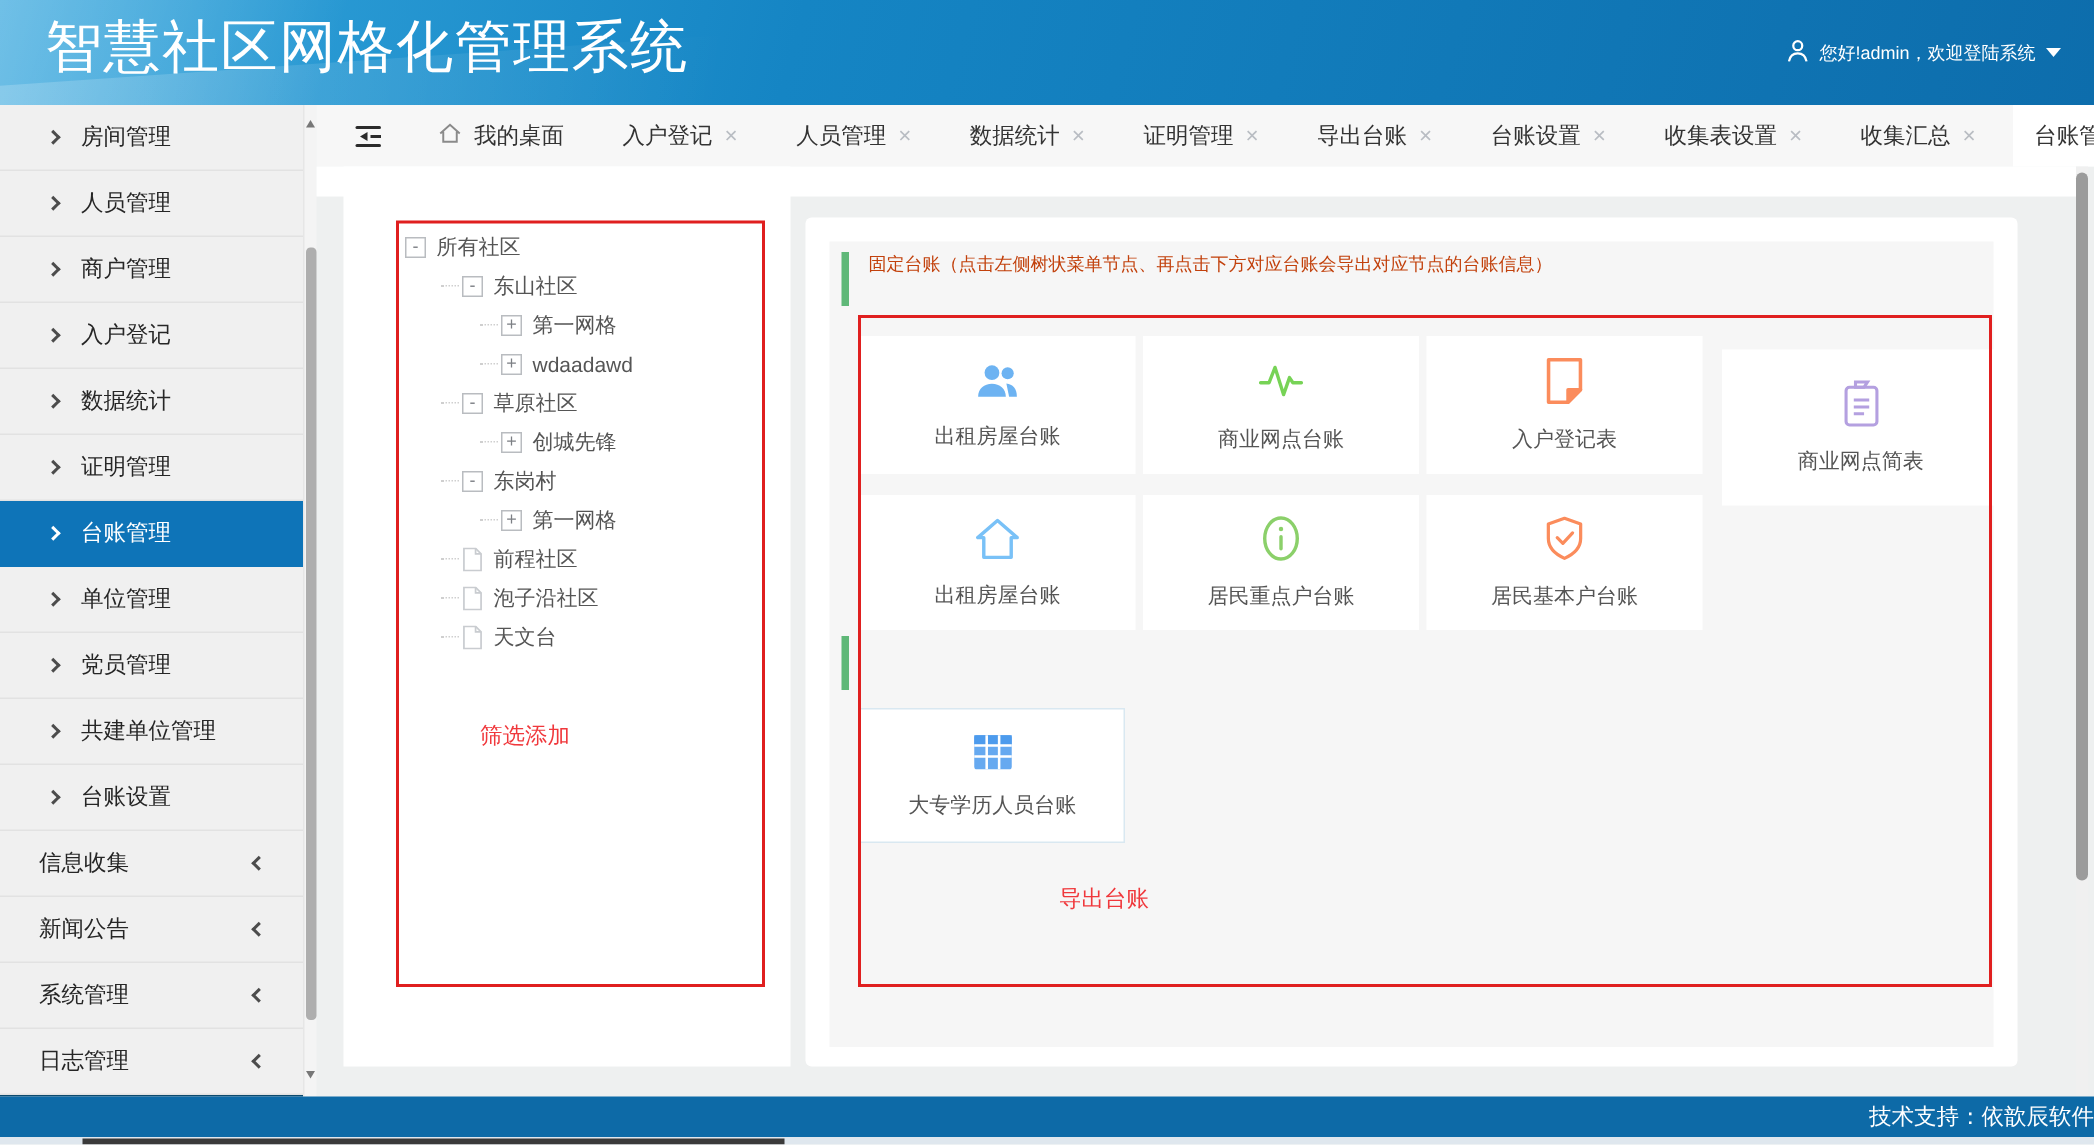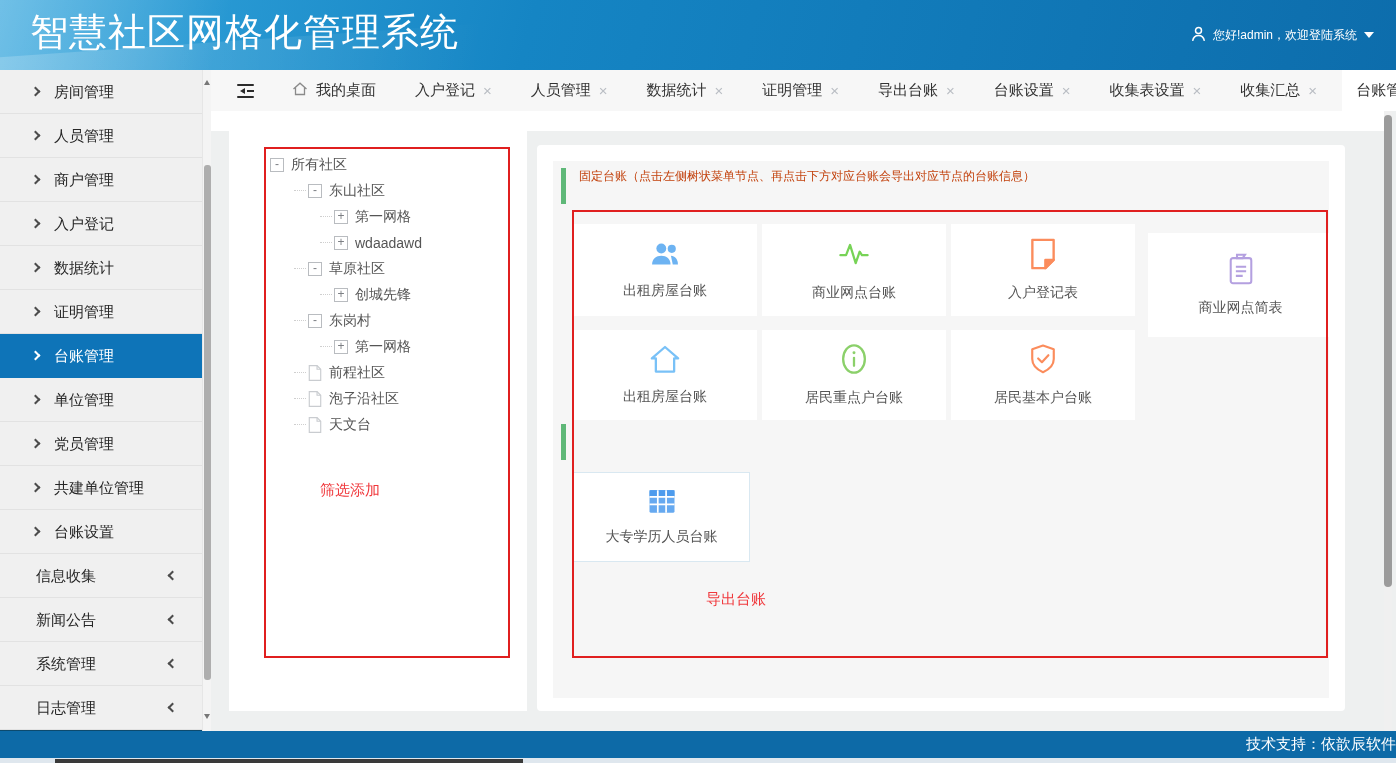--- a/index.html
+++ b/index.html
@@ -17,21 +17,21 @@
   .user{position:absolute;right:22px;top:0;height:70px;display:flex;align-items:center;gap:7px;color:#fff;font-size:12px;cursor:pointer;z-index:2}
   .caret{width:0;height:0;border:5px solid transparent;border-top:6px solid #fff;margin-top:5px}
 
   
   .sidebar{position:absolute;left:0;top:70px;width:202px;height:661px;background:#0c4a6e}
   .side-item{position:relative;height:44px;line-height:43px;border-bottom:1px solid #e2e2e2;font-size:15px;color:#262626;cursor:pointer;background:#f0f0f0}
   .side-item .chev{position:absolute;top:18px}
   .side-item .chev.r{left:32px}
   .side-item .chev.l{right:26px}
   .side-item.grpA .lbl{margin-left:54px;display:inline-block}
-  .side-item.grpB .lbl{margin-left:36px;display:inline-block}
+  .side-item.grpB .lbl{margin-left:26px;display:inline-block}
   .side-item.selected{background:#0e74b8;color:#fff;border-bottom-color:#0e74b8}
   .chev{display:inline-block;width:7px;height:7px}
   .chev.r{border-right:2px solid #4c4c4c;border-bottom:2px solid #4c4c4c;transform:rotate(-45deg)}
   .chev.l{border-left:2px solid #4c4c4c;border-bottom:2px solid #4c4c4c;transform:rotate(45deg)}
   .side-item.selected .chev{border-color:#fff}
 
   .side-scroll{position:absolute;left:202px;top:70px;width:9px;height:661px;background:#f4f4f4;border-left:1px solid #e6e6e6}
   .side-scroll .thumb{position:absolute;left:1px;top:95px;width:7px;height:515px;background:#aeaeae;border-radius:3px;cursor:pointer}
   .sarr{position:absolute;left:1px;width:0;height:0;border:3.5px solid transparent;cursor:pointer}
   .sarr.up{top:7px;border-bottom:5px solid #777}

